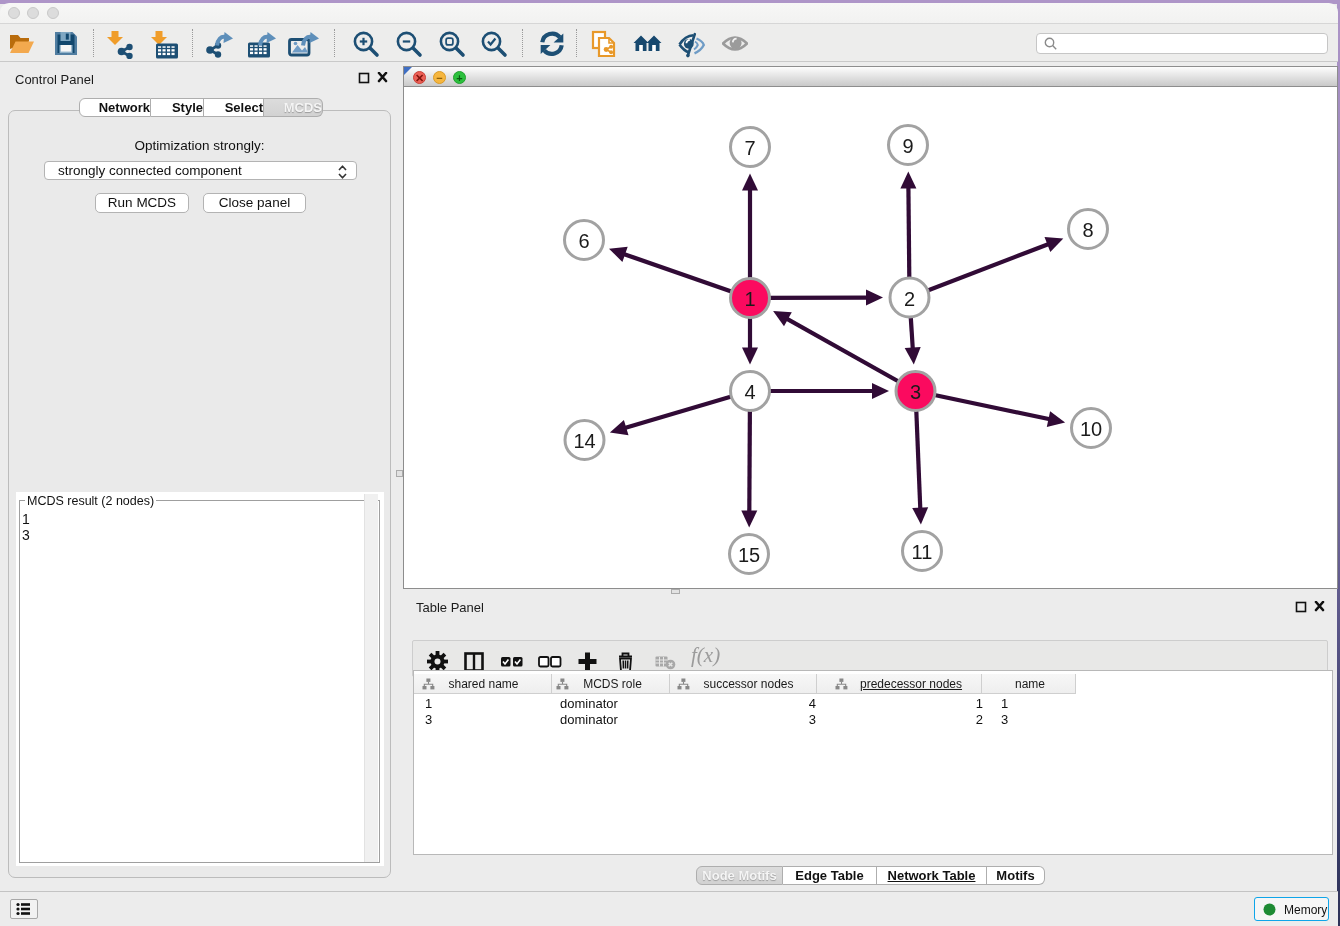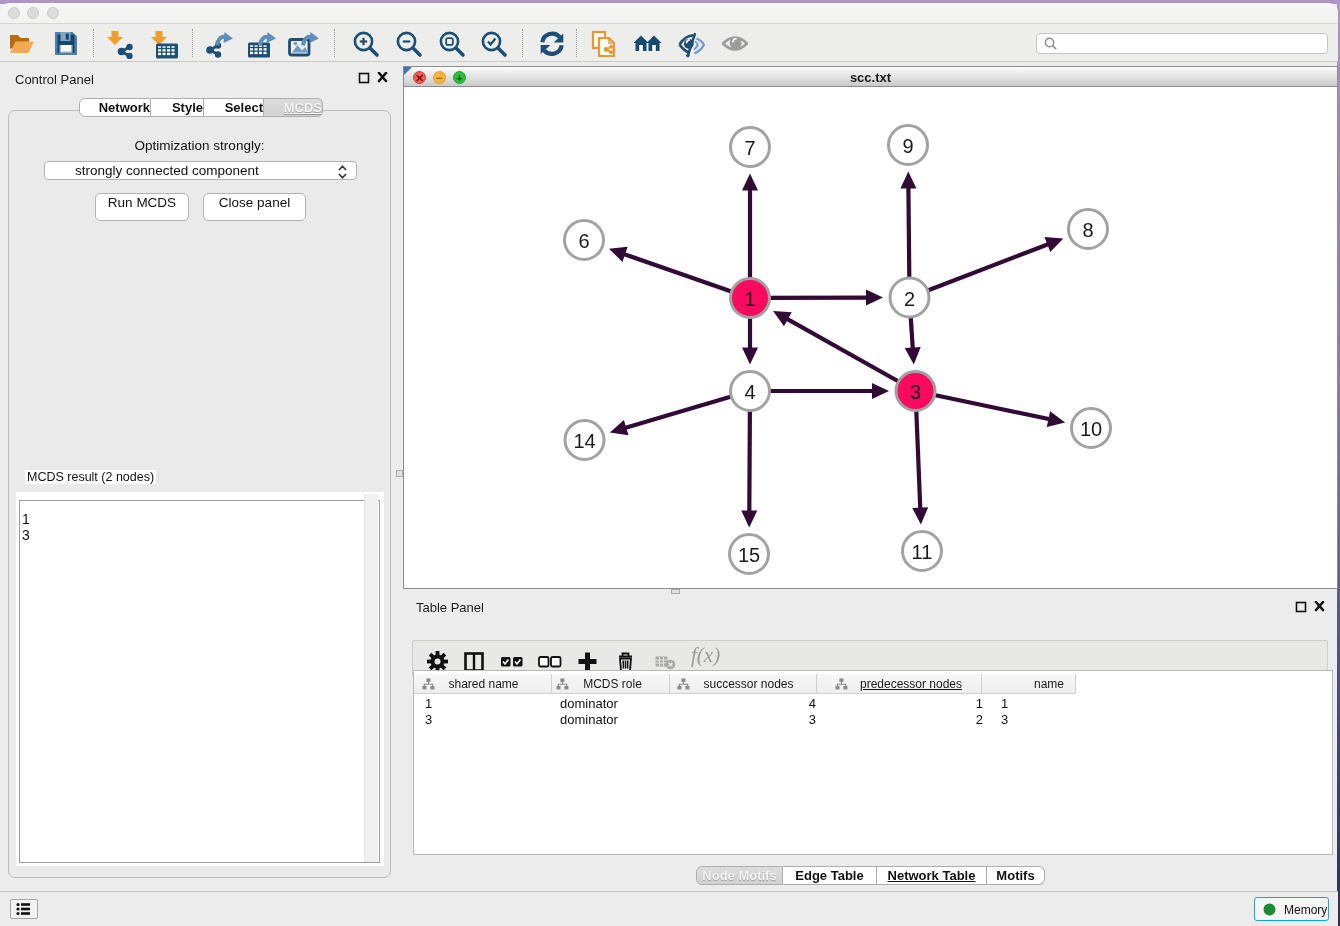--- a/index.html
+++ b/index.html
@@ -14,28 +14,28 @@
 #titlebar { left:0; top:3px; width:1338px; height:21px; background:linear-gradient(#f7f7f6,#f2f2f1); border-radius:9px 9px 0 0; border-bottom:1px solid #d6d6d6;}
 .tl { width:12px; height:12px; border-radius:50%; background:#dcdcdc; border:1px solid #c9c9c9; top:4px; }
 #title-txt { width:100%; text-align:center; top:4px; font-size:13px; color:#b4aeae; }
 
 #toolbar { left:0; top:24px; width:1338px; height:38px; background:#ededec; border-bottom:1px solid #c9c9c9; }
 .tsep { top:29px; width:1px; height:28px; border-left:1px dotted #9a9a9a; }
 #searchbox { left:1036px; top:9px; width:292px; height:21px; background:#fff; border:1px solid #c6c6c6; border-radius:4px; }
 
 #cp-title { left:15px; top:72px; font-size:13px; color:#1c1c1c; }
 .tab { position:absolute; top:98px; height:19px; background:#fff; border:1px solid #aeaeae; font-size:13px; font-weight:bold; color:#111; text-align:right; line-height:17px; }
-.tab.sel { background:linear-gradient(#dcdcdc,#d2d2d2); color:#f5f5f5; text-shadow:0 1px 1px #9a9a9a;text-decoration:underline; }
+.tab.sel { background:linear-gradient(#dcdcdc,#d2d2d2); color:#f5f5f5; text-shadow:0 1px 1px #9a9a9a; }
 #cp-pane { left:8px; top:110px; width:383px; height:768px; background:#eaeaea; border:1px solid #bcbcbc; border-radius:7px; }
 #opt-label { left:0px; top:138px; width:399px; text-align:center; font-size:13.5px; color:#111; }
-#cp-select { left:44px; top:161px; width:313px; height:19px; background:#fff; border:1px solid #b3b3b3; border-radius:4px; font-size:13.5px; color:#111; line-height:17px; padding-left:30px; }
-.btn { position:absolute; height:28px; background:#fff; border:1px solid #b3b3b3; border-radius:5px; font-size:13.5px; color:#111; text-align:center; line-height:18px; }
+#cp-select { left:44px; top:161px; width:313px; height:19px; background:#fff; border:1px solid #b3b3b3; border-radius:4px; font-size:13.5px; color:#111; line-height:17px; padding-left:13px; }
+.btn { position:absolute; height:20px; background:#fff; border:1px solid #b3b3b3; border-radius:5px; font-size:13.5px; color:#111; text-align:center; line-height:18px; }
 #fieldset-box { left:16px; top:492px; width:368px; height:374px; background:#fff; }
 #fieldset-border { left:19px; top:500px; width:361px; height:363px; border:1px solid #9f9f9f; border-width:1px; }
-#fieldset-legend { left:25px; top:470px; background:#fff; padding:0 2px; font-size:12.5px; color:#111; }
+#fieldset-legend { left:25px; top:494px; background:#fff; padding:0 2px; font-size:12.5px; color:#111; }
 #mcds-scroll { left:364px; top:494px; width:14px; height:368px; background:#f0f0f0; border-left:1px solid #e2e2e2; }
 .mcds-item { left:22px; font-size:14px; color:#111; }
 
 .grip { background:#e2e2e2; border:1px solid #ababab; }
 
 #netwin { left:403px; top:66px; width:935px; height:523px; border:1px solid #8d8d8d; background:#fff; }
 #nettitle { left:0; top:0; width:100%; height:20px; background:linear-gradient(#fdfdfd,#c9c9c9); border-bottom:1px solid #8d8d8d; }
 #nettitle-txt { width:100%; text-align:center; top:3px; font-size:13px; color:#1a1a1a; font-weight:bold;}
 .light { top:3.5px; width:13px; height:13px; border-radius:50%; text-align:center; line-height:13px; font-size:11px; font-weight:bold; }
 #graph-svg { left:0; top:21px; }
@@ -236,21 +236,20 @@
 <div class="abs" id="mcds-scroll"></div>
 <div class="abs mcds-item" style="top:511px;">1</div>
 <div class="abs mcds-item" style="top:527px;">3</div>
 <div class="abs grip" style="left:396px;top:470px;width:7px;height:7px;"></div>
 
 <div class="abs" id="netwin">
   <div class="abs" id="nettitle">
     <div class="abs light" style="left:9px;background:#ec5f55;border:1px solid #c94137;color:#7e120b;">✕</div>
     <div class="abs light" style="left:29px;background:#f6b63e;border:1px solid #d99b27;color:#8a5d08;">−</div>
     <div class="abs light" style="left:49px;background:#2cc03d;border:1px solid #22a02f;color:#0a5c12;">+</div>
-    <div class="abs" id="nettitle-txt">scc.txt</div>
     <svg class="abs" style="left:0px;top:0px;" width="8" height="8" viewBox="0 0 8 8">
         <path d="M0,0 L8,0 L0,8 Z" fill="#3f6fc4"></path>
       </svg>
   </div>
   <svg class="abs" id="graph-svg" width="933" height="501" viewBox="0 0 933 501">
   <line x1="346.0" y1="210.0" x2="346.0" y2="101.0"></line>
   <polygon points="346.0,85.5 354.0,102.5 338.0,102.5"></polygon>
   <line x1="346.0" y1="210.0" x2="219.6" y2="165.9"></line>
   <polygon points="205.0,160.7 223.7,158.8 218.4,173.9"></polygon>
   <line x1="346.0" y1="210.0" x2="463.5" y2="209.6"></line>
@@ -385,21 +384,21 @@
         <rect x="8.4" y="8" width="4" height="3.4" fill="#888"></rect>
       </svg>
     <div class="th" style="left:334.5px;transform:translateX(-50%);">successor nodes</div>
     <svg width="13" height="12" viewBox="0 0 13 12" style="position:absolute;top:4px;left:421px;">
         <rect x="4.4" y="0.5" width="4" height="3.4" fill="#888"></rect>
         <path d="M6.5,4 v2.2 M2.3,8 v-1.8 h8.4 v1.8" fill="none" stroke="#888" stroke-width="1.1"></path>
         <rect x="0.5" y="8" width="4" height="3.4" fill="#888"></rect>
         <rect x="8.4" y="8" width="4" height="3.4" fill="#888"></rect>
       </svg>
     <div class="th" style="left:497px;transform:translateX(-50%);text-decoration:underline;">predecessor nodes</div>
-    <div class="th" style="left:616px;transform:translateX(-50%);margin-left:19px;">name</div>
+    <div class="th" style="left:616px;transform:translateX(-50%);">name</div>
   </div>
   <div class="td" style="left:11px;top:25px;">1</div>
     <div class="td" style="left:146px;top:25px;">dominator</div>
     <div class="td" style="left:256px;top:25px;width:146px;text-align:right;">4</div>
     <div class="td" style="left:403px;top:25px;width:166px;text-align:right;">1</div>
     <div class="td" style="left:587px;top:25px;">1</div>
     <div class="td" style="left:11px;top:41px;">3</div>
     <div class="td" style="left:146px;top:41px;">dominator</div>
     <div class="td" style="left:256px;top:41px;width:146px;text-align:right;">3</div>
     <div class="td" style="left:403px;top:41px;width:166px;text-align:right;">2</div>

